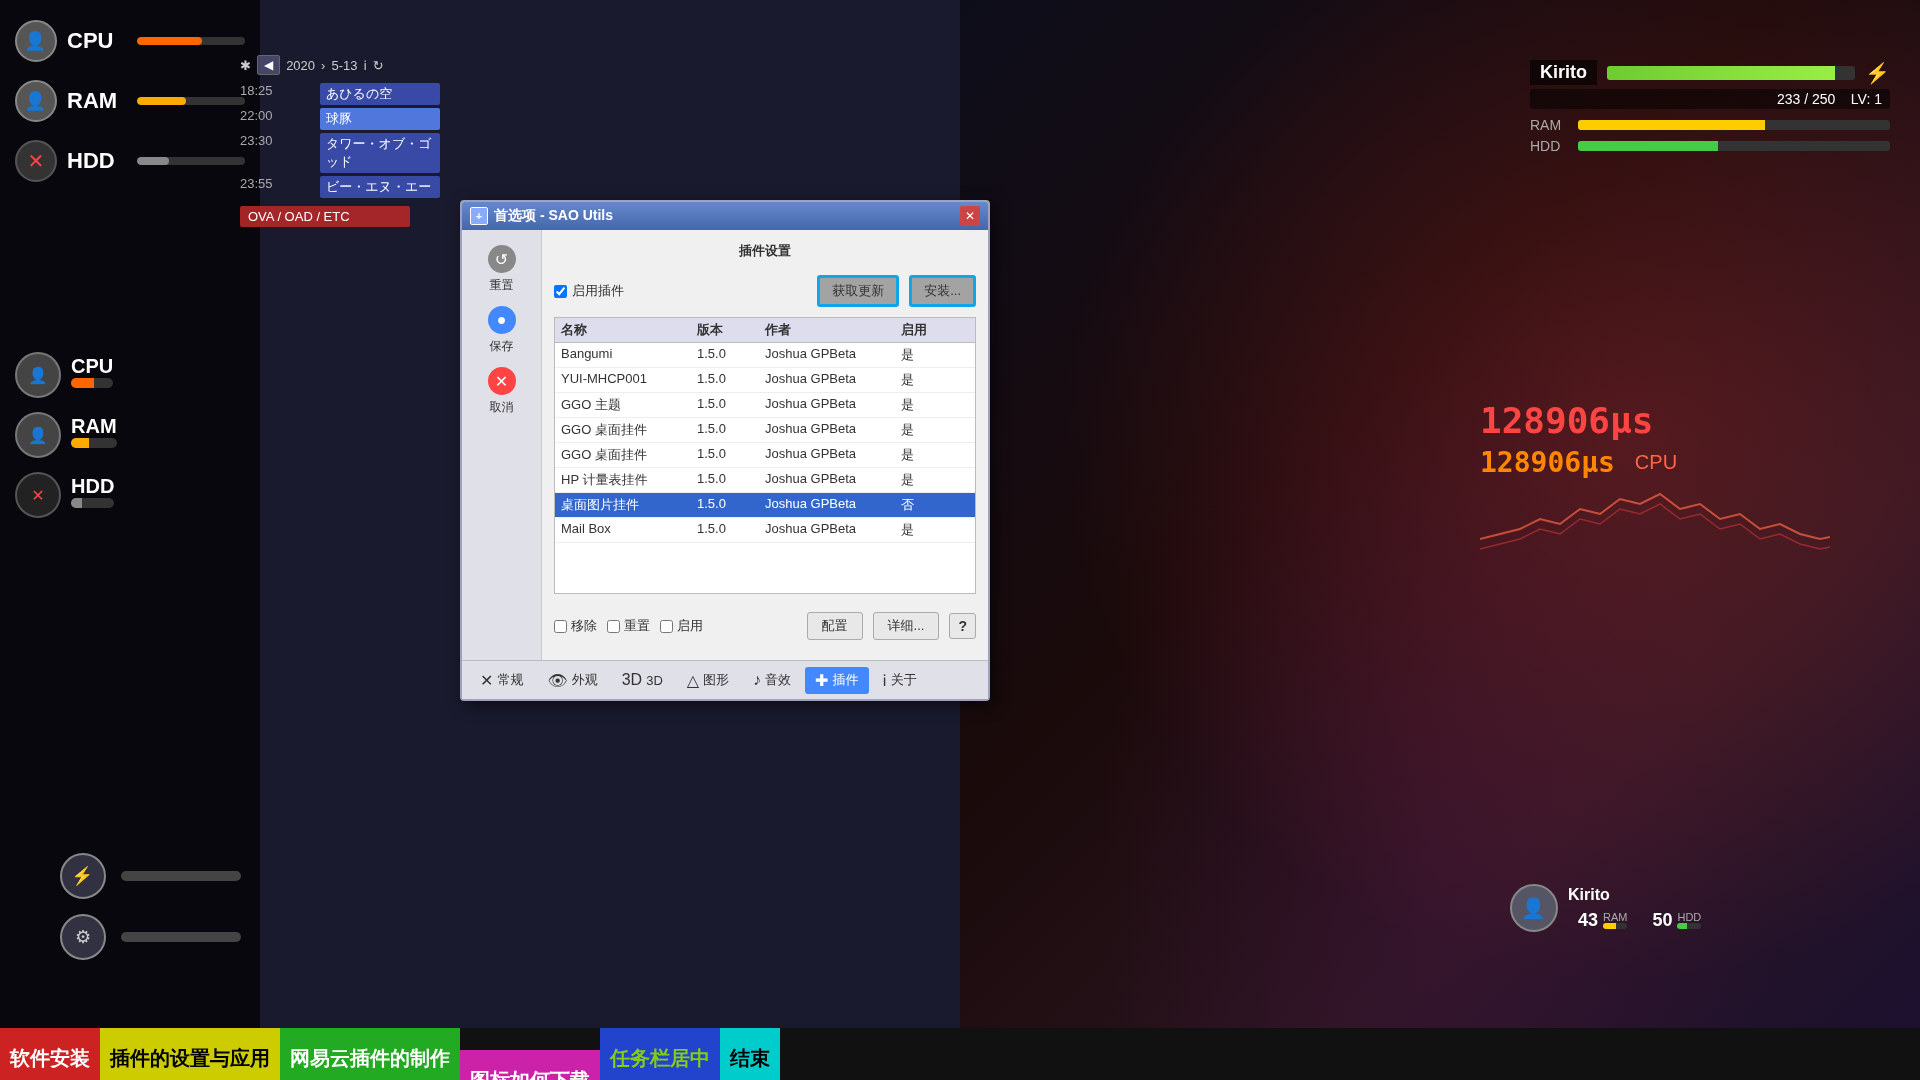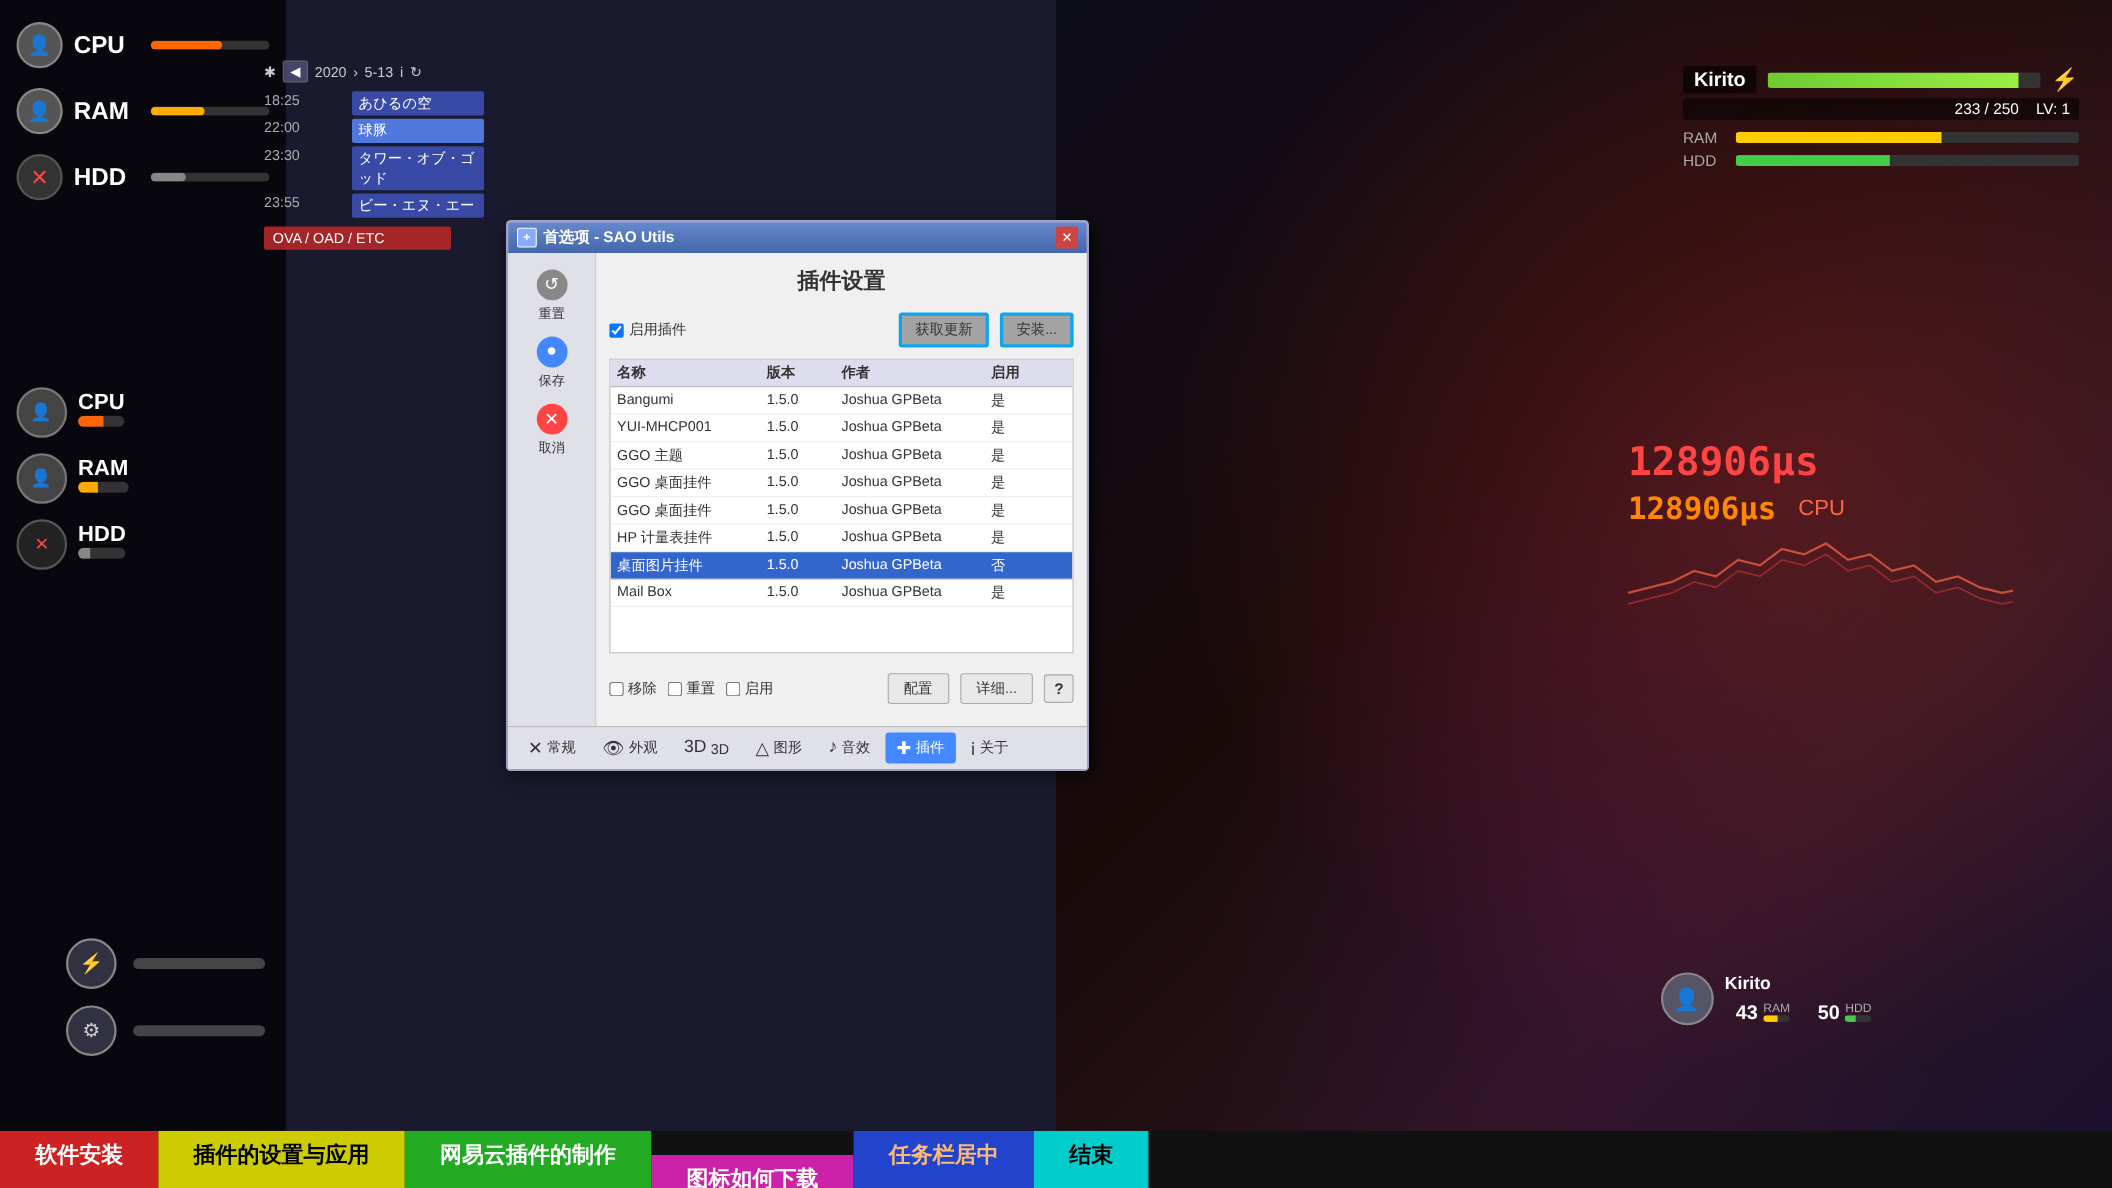--- a/index.html
+++ b/index.html
@@ -428,21 +428,21 @@
     .dialog-main {
       flex: 1;
       padding: 12px;
       display: flex;
       flex-direction: column;
       gap: 10px;
     }
 
     .dialog-section-title {
       text-align: center;
-      font-size: 20px;
+      font-size: 13px;
       font-weight: bold;
       color: #333;
       margin-bottom: 5px;
     }
 
     .dialog-controls {
       display: flex;
       align-items: center;
       gap: 10px;
     }
@@ -563,34 +563,34 @@
       left: 0;
       right: 0;
       height: 52px;
       background: #111;
       z-index: 20;
       display: flex;
       align-items: center;
       overflow: hidden;
     }
     .ticker-item {
-      padding: 8px 32px;
+      padding: 8px 10px;
       font-size: 20px;
       font-weight: bold;
       white-space: nowrap;
       height: 100%;
       display: flex;
-      align-items: flex-start;
+      align-items: flex-end;
     }
     .ticker-red { background: #cc2222; color: #fff; }
     .ticker-yellow { background: #cccc00; color: #000; }
     .ticker-green { background: #22aa22; color: #fff; }
     .ticker-cyan { background: #00aaaa; color: #fff; }
     .ticker-pink { background: #cc22aa; color: #fff; margin-top: 44px; }
-    .ticker-blue { background: #2244cc; color: #fdba74; }
+    .ticker-blue { background: #2244cc; color: #84cc16; }
     .ticker-bright-cyan { background: #00cccc; color: #000; }
 
     
     .plugin-table-body::-webkit-scrollbar { width: 8px; }
     .plugin-table-body::-webkit-scrollbar-track { background: #eee; }
     .plugin-table-body::-webkit-scrollbar-thumb { background: #999; border-radius: 4px; }
   </style>
 </head>
 <body>
 

